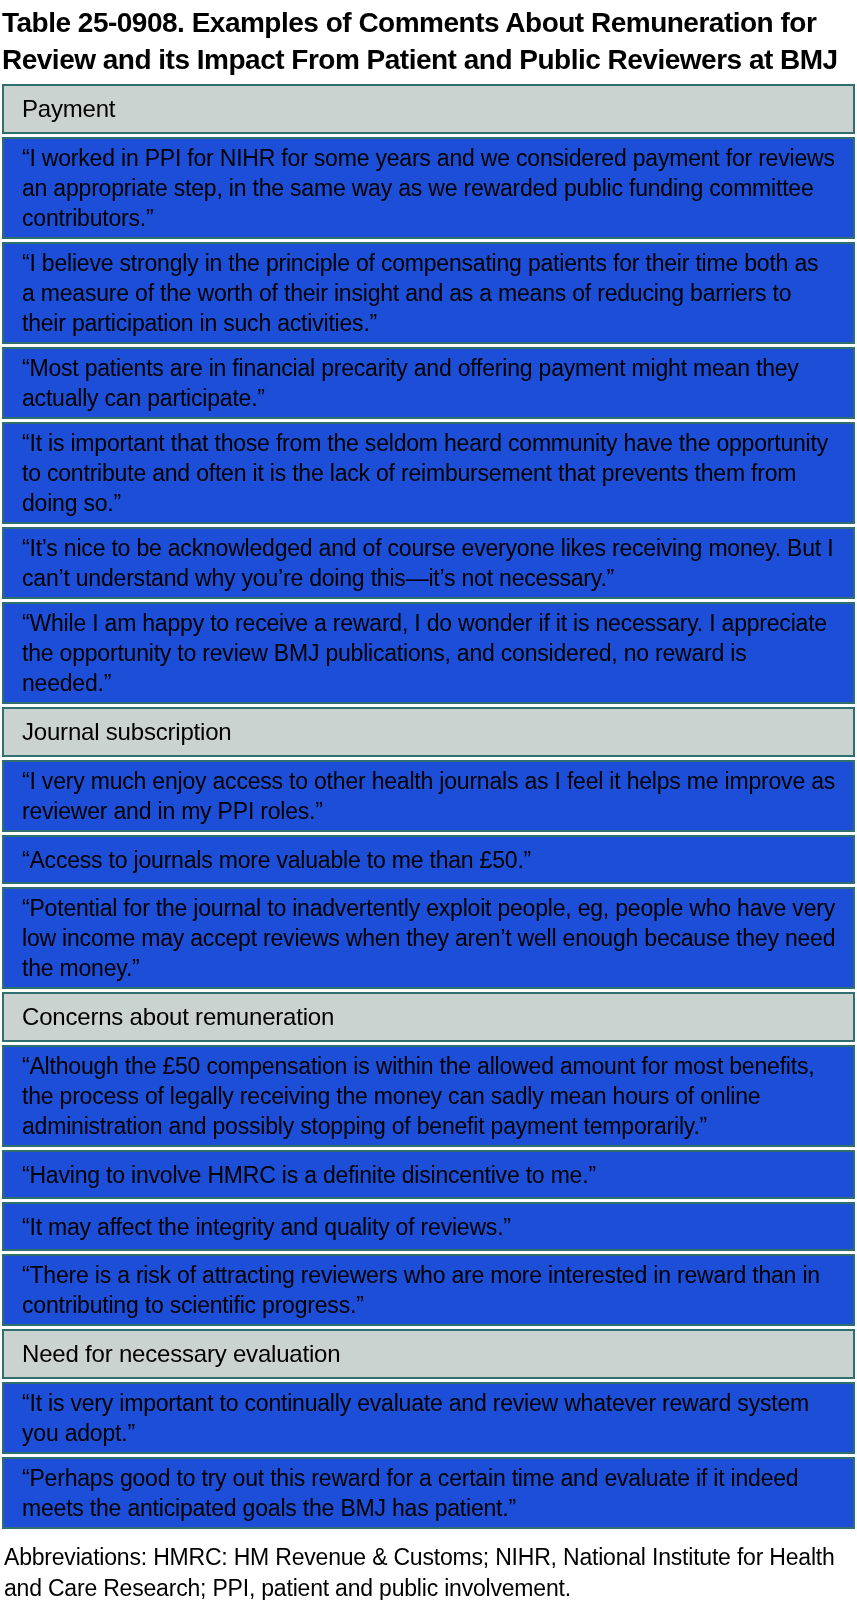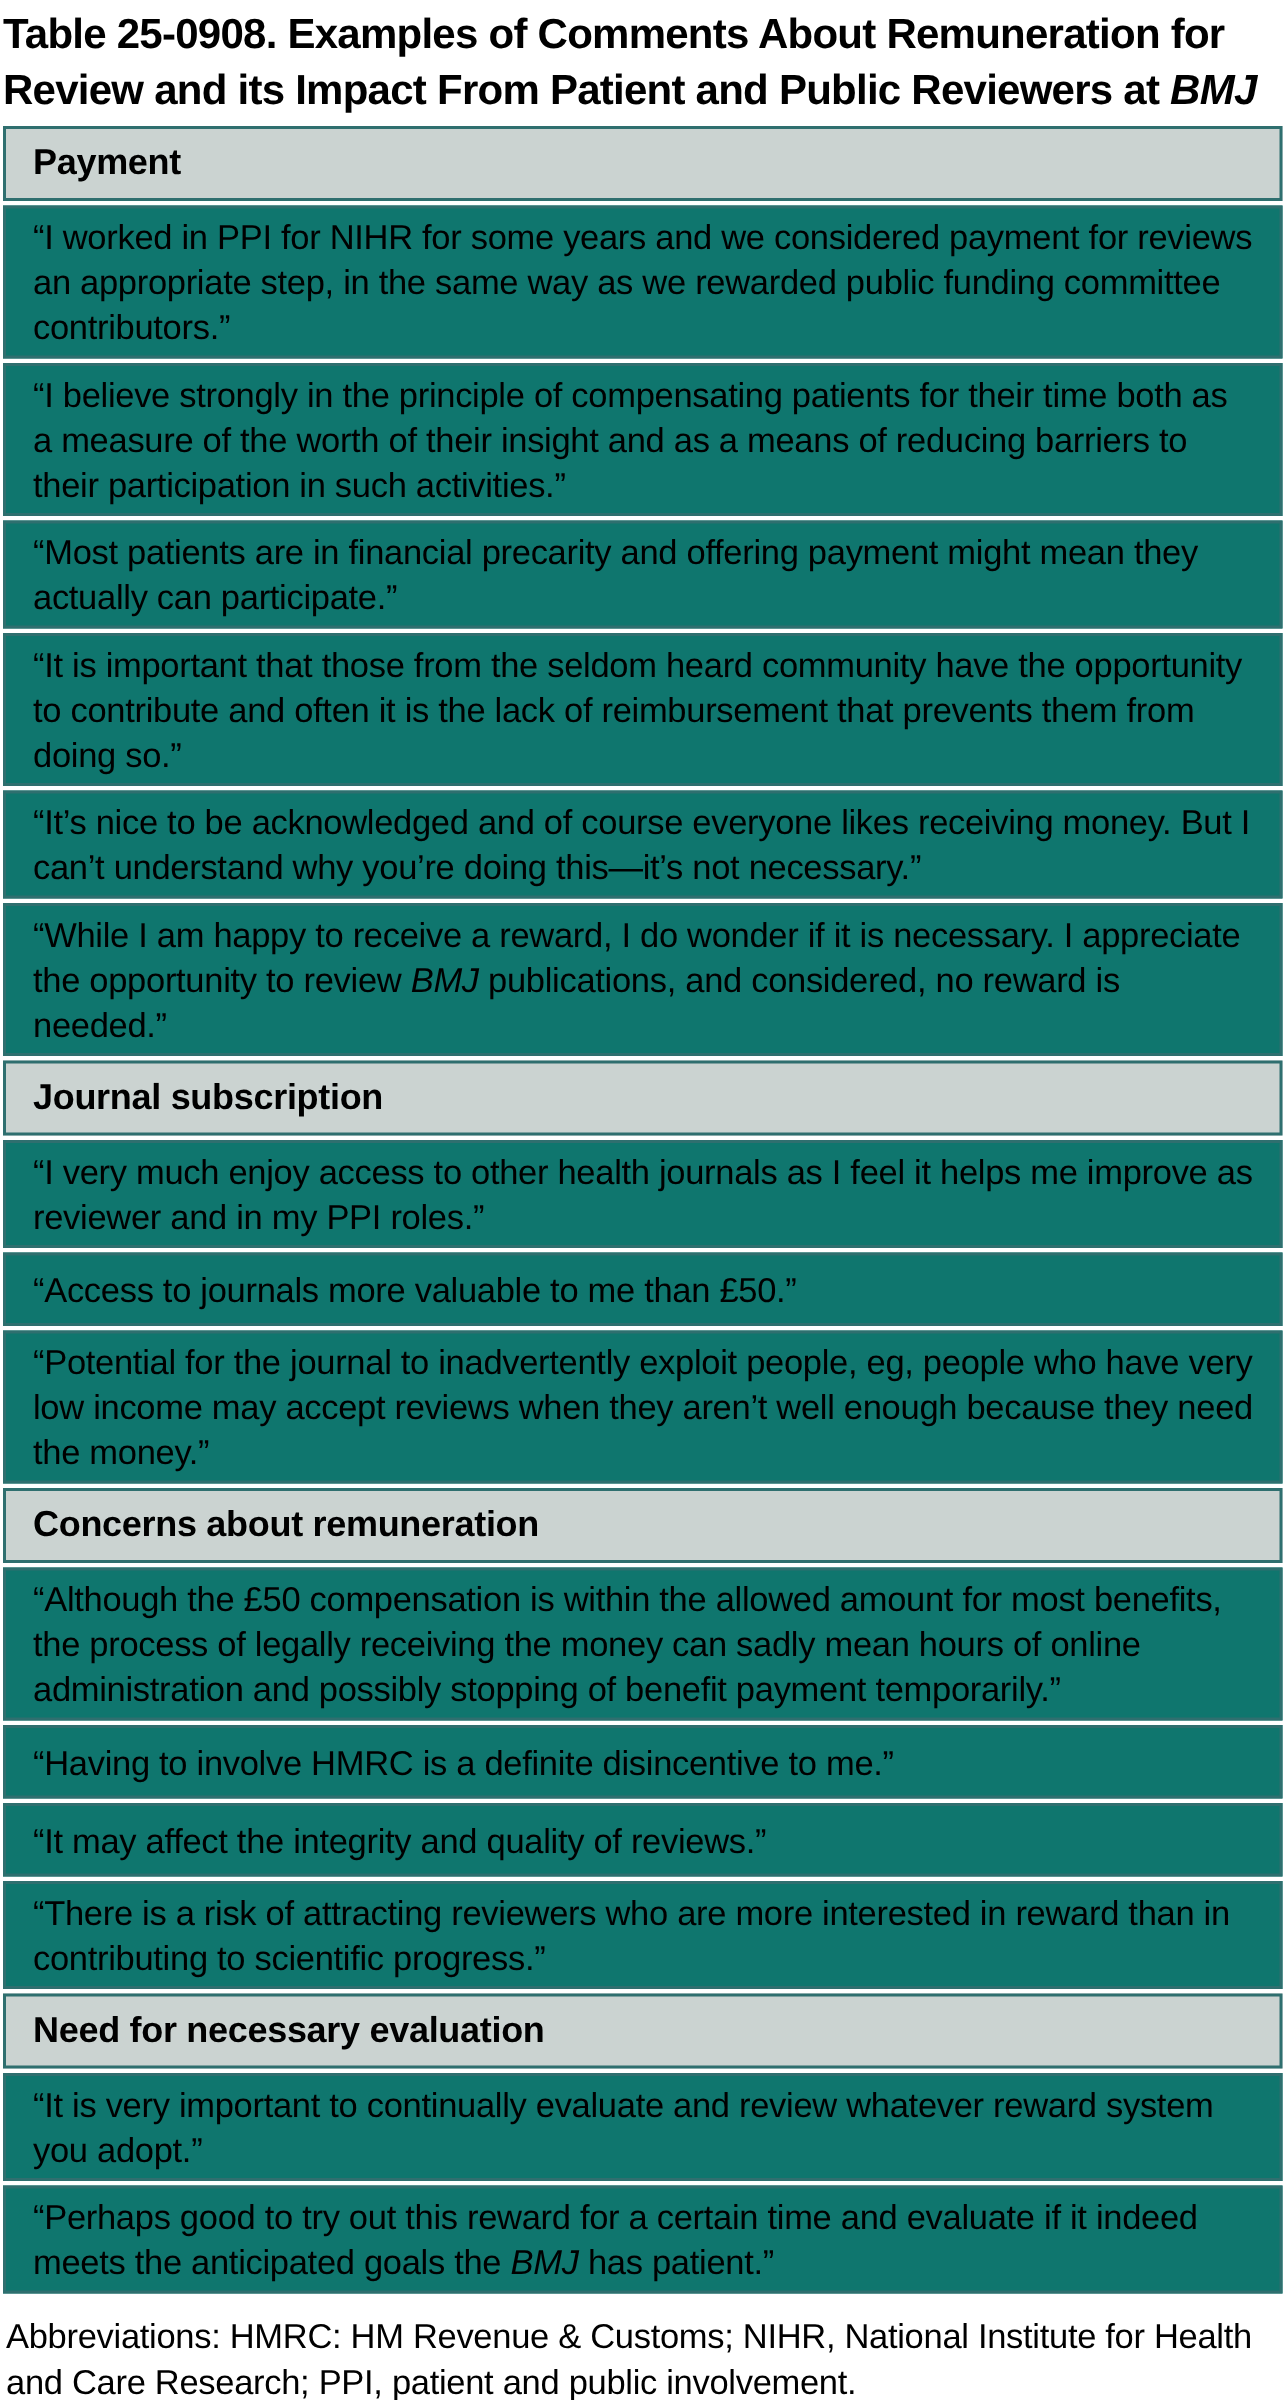--- a/index.html
+++ b/index.html
@@ -27,46 +27,46 @@
     margin:0 16px 6px 0;
   }
   .comments-table{
     display:flex;
     flex-direction:column;
     gap:3px;
     margin:0 2px;
   }
   .row{
     border:2px solid var(--border-color);
-    background:#0f766e;
+    background:#1d4ed8;
     box-sizing:border-box;
     display:flex;
     align-items:center;
   }
   .section-row{
     background:var(--header-bg);
     min-height:50px;
     padding:2px 14px 2px 18px;
   }
   .section-row .cell-text{
-    font-weight:bold;
+    font-weight:normal;
     font-size:24px;
     line-height:28px;
     letter-spacing:-0.2px;
   }
   .quote-row{
     min-height:49px;
     padding:4px 16px 4px 18px;
   }
   .cell-text{
     font-size:23px;
     line-height:30px;
     letter-spacing:-0.2px;
   }
-  .italic{font-style:italic;}
+  .italic{}
   .footnote{
     margin:13px 2px 0 2px;
     padding-left:2px;
     font-size:23px;
     line-height:31px;
     letter-spacing:-0.2px;
   }
 </style>
 </head>
 <body>

